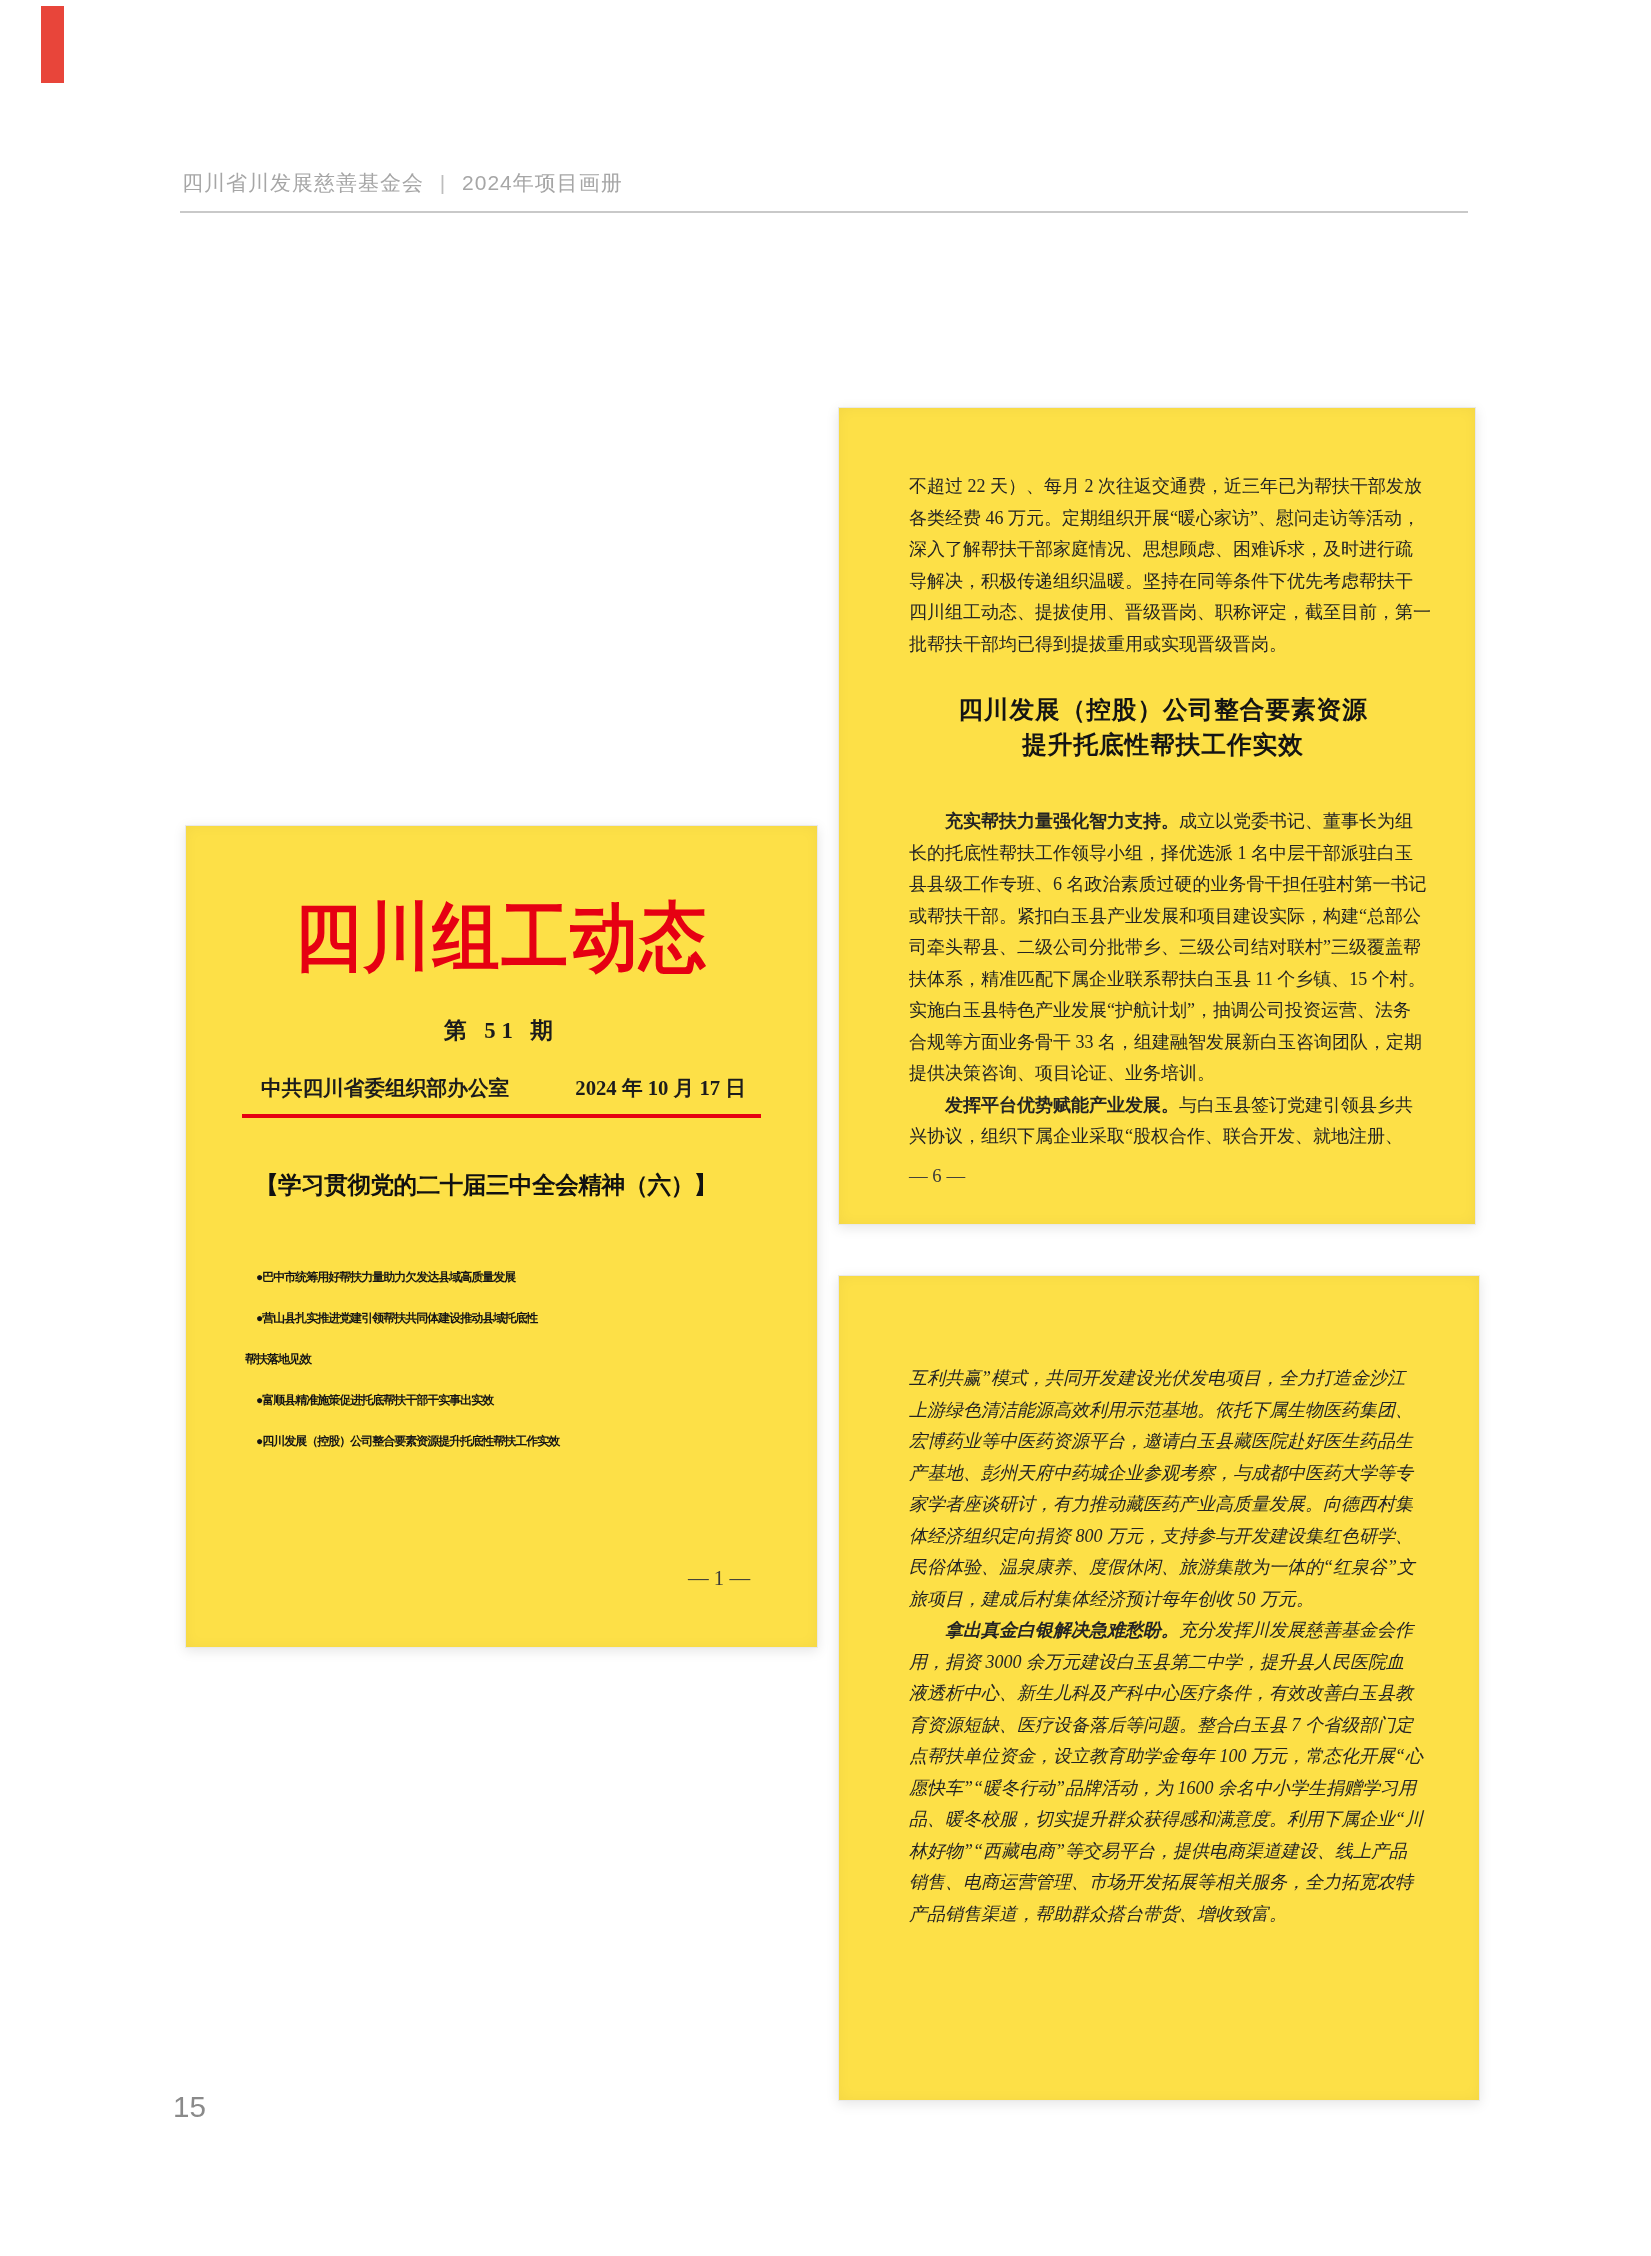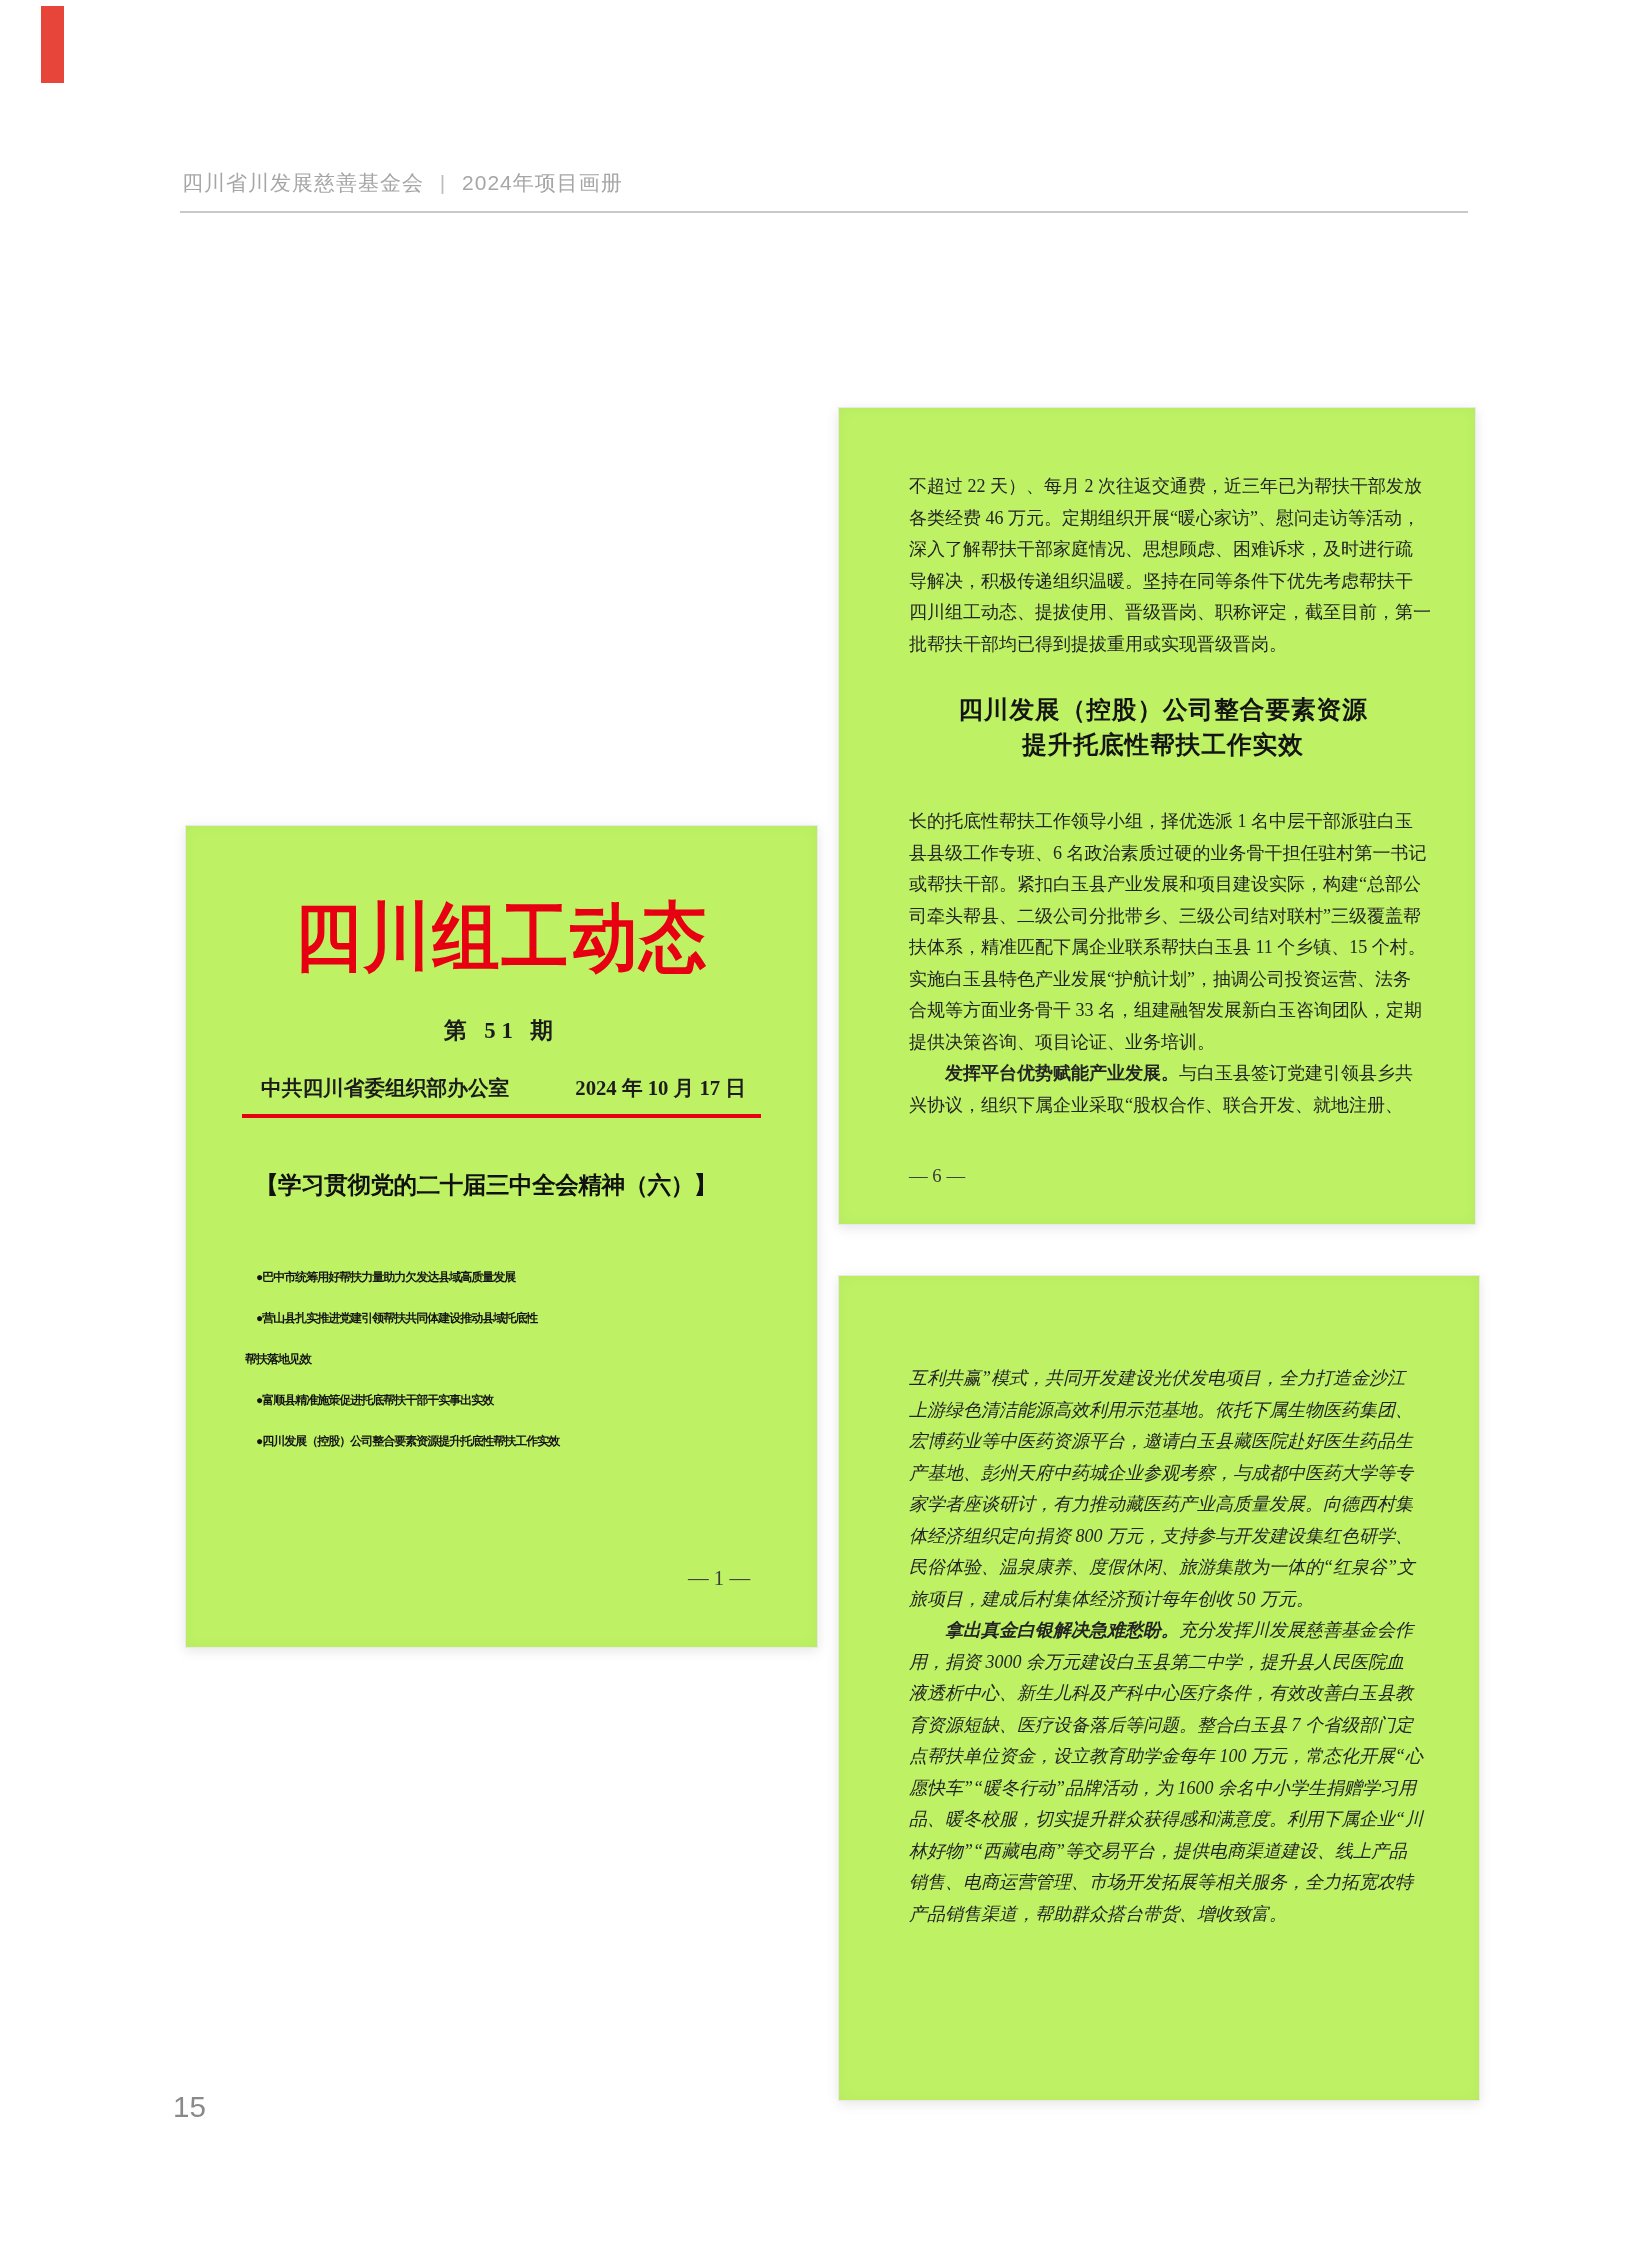--- a/index.html
+++ b/index.html
@@ -8,21 +8,21 @@
 
   
   .corner-bar{position:absolute;left:41px;top:5.9px;width:22.7px;height:77px;background:#e8453a;}
 
   
   .header{position:absolute;left:182px;top:169px;font-size:21px;color:#a6a6a6;letter-spacing:1px;white-space:nowrap;}
   .header .sep{margin:0 15.8px;color:#bdbdbd;}
   .header-rule{position:absolute;left:180px;top:211px;width:1288px;height:2px;background:#c9c9c9;}
 
   
-  .scan{position:absolute;background:#bef264;border:1px solid #e9e9e9;
+  .scan{position:absolute;background:#fde047;border:1px solid #e9e9e9;
         box-shadow:0 3px 11.8px rgba(0,0,0,.10), inset 0 0 13.8px rgba(0,0,0,.045);}
   .page-left{left:185px;top:825px;width:631px;height:821px;}
   .page-tr{left:838px;top:407px;width:636px;height:816px;}
   .page-br{left:838px;top:1275px;width:640px;height:824px;}
 
   
   .nl-title{position:absolute;left:0;top:61px;width:100%;text-align:center;
             font-family:"Liberation Serif","DejaVu Serif",serif;font-weight:700;
             font-size:67px;letter-spacing:2px;color:#e60012;transform:scaleY(1.12);transform-origin:top center;white-space:nowrap;}
   .nl-issue{position:absolute;left:0;top:189px;width:100%;text-align:center;
@@ -94,20 +94,21 @@
         <div class="bline">深入了解帮扶干部家庭情况、思想顾虑、困难诉求，及时进行疏</div>
         <div class="bline">导解决，积极传递组织温暖。坚持在同等条件下优先考虑帮扶干</div>
         <div class="bline">四川组工动态、提拔使用、晋级晋岗、职称评定，截至目前，第一</div>
         <div class="bline">批帮扶干部均已得到提拔重用或实现晋级晋岗。</div>
       </div>
     <div class="article-title">
         <div>四川发展（控股）公司整合要素资源</div>
         <div>提升托底性帮扶工作实效</div>
       </div>
     <div class="body-text pos-p2">
+      <div class="bline indent2"><b class="lead">充实帮扶力量强化智力支持。</b><span>成立以党委书记、董事长为组</span></div>
       <div class="lines-wrap"><div class="bline">长的托底性帮扶工作领导小组，择优选派 1 名中层干部派驻白玉</div><div class="bline">县县级工作专班、6 名政治素质过硬的业务骨干担任驻村第一书记</div><div class="bline">或帮扶干部。紧扣白玉县产业发展和项目建设实际，构建“总部公</div><div class="bline">司牵头帮县、二级公司分批带乡、三级公司结对联村”三级覆盖帮</div><div class="bline">扶体系，精准匹配下属企业联系帮扶白玉县 11 个乡镇、15 个村。</div><div class="bline">实施白玉县特色产业发展“护航计划”，抽调公司投资运营、法务</div><div class="bline">合规等方面业务骨干 33 名，组建融智发展新白玉咨询团队，定期</div><div class="bline">提供决策咨询、项目论证、业务培训。</div></div>
       <div class="bline indent2"><b class="lead">发挥平台优势赋能产业发展。</b><span>与白玉县签订党建引领县乡共</span></div>
       <div class="lines-wrap"><div class="bline">兴协议，组织下属企业采取“股权合作、联合开发、就地注册、</div></div>
     </div>
     <div class="pg-marker-left">— 6 —</div>
   </section>
 
   <section class="scan page-br">
     <div class="body-text pos-p3">
       <div class="lines-wrap"><div class="bline">互利共赢”模式，共同开发建设光伏发电项目，全力打造金沙江</div><div class="bline">上游绿色清洁能源高效利用示范基地。依托下属生物医药集团、</div><div class="bline">宏博药业等中医药资源平台，邀请白玉县藏医院赴好医生药品生</div><div class="bline">产基地、彭州天府中药城企业参观考察，与成都中医药大学等专</div><div class="bline">家学者座谈研讨，有力推动藏医药产业高质量发展。向德西村集</div><div class="bline">体经济组织定向捐资 800 万元，支持参与开发建设集红色研学、</div><div class="bline">民俗体验、温泉康养、度假休闲、旅游集散为一体的“红泉谷”文</div><div class="bline">旅项目，建成后村集体经济预计每年创收 50 万元。</div></div>

